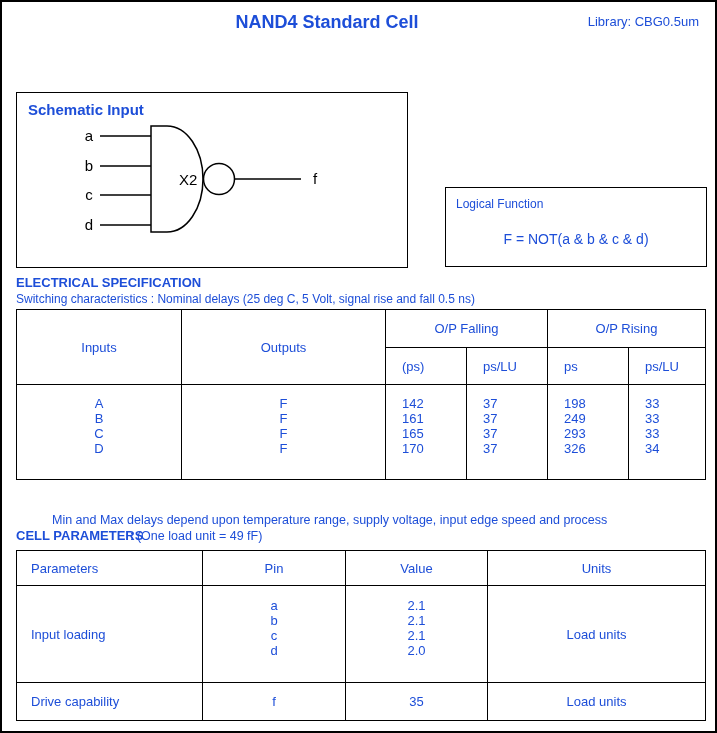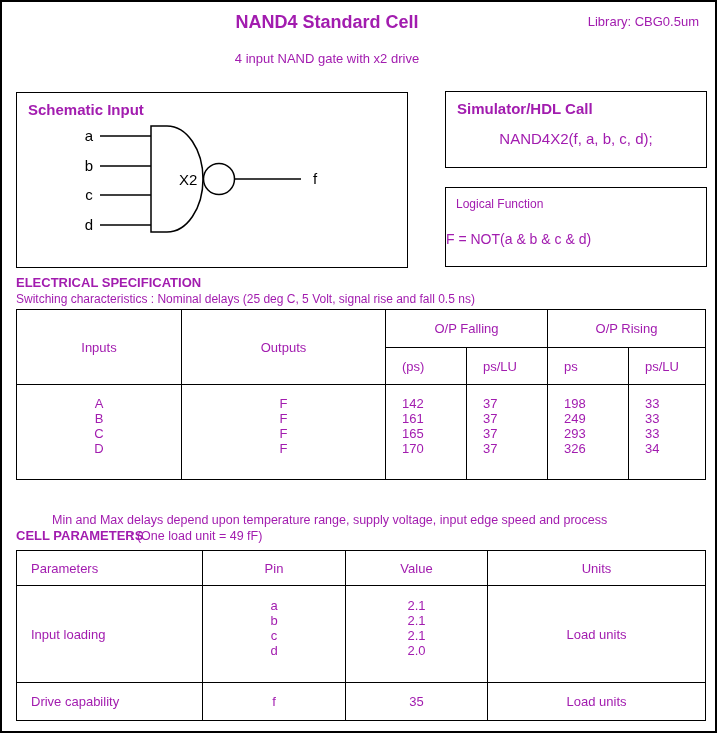--- a/index.html
+++ b/index.html
@@ -1,34 +1,34 @@
 <!DOCTYPE html>
 <html><head>
 <meta charset="utf-8">
 <style>
   html,body { margin:0; padding:0; background:#888; }
   .page {
     position:relative; width:717px; height:733px;
     background:#fff; border:2px solid #000; box-sizing:border-box;
-    font-family:"Liberation Sans","DejaVu Sans",sans-serif; color:#a21caf;
+    font-family:"Liberation Sans","DejaVu Sans",sans-serif; color:#1d4ed8;
     overflow:hidden;
   }
   .abs { position:absolute; }
   .title { top:10px; left:0; width:650px; text-align:center; font-size:18px; font-weight:bold; }
   .library { top:12px; right:16px; font-size:13px; }
   .subtitle { top:49px; left:0; width:650px; text-align:center; font-size:13px; }
 
   .box { position:absolute; border:1px solid #000; background:#fff; box-sizing:border-box; }
   .schematic-box { left:14px; top:90px; width:392px; height:176px; }
   .hdl-box { left:443px; top:89px; width:262px; height:77px; }
   .logical-box { left:443px; top:185px; width:262px; height:80px; }
   .box-heading-lg { position:absolute; left:11px; top:8px; font-size:15px; font-weight:bold; }
   .box-heading-sm { position:absolute; left:10px; top:9px; font-size:12px; font-weight:normal; }
   .hdl-call { position:absolute; top:38px; left:0; width:100%; text-align:center; font-size:15px; }
-  .logical-expr { position:absolute; top:43px; left:0; width:100%; text-align:left; font-size:14px; }
+  .logical-expr { position:absolute; top:43px; left:0; width:100%; text-align:center; font-size:14px; }
   .schematic-svg { position:absolute; left:0; top:0; }
 
   .sec-heading { font-size:13px; font-weight:bold; }
   .sec-sub { font-size:12px; white-space:pre; }
   .elec-heading { left:14px; top:273px; }
   .elec-sub { left:14px; top:290px; }
 
   table { border-collapse:collapse; table-layout:fixed; background:#fff; }
   td, th { border:1px solid #000; font-size:13px; font-weight:normal; padding:0; overflow:hidden; }
   .elec-table { left:14px; top:307px; width:689px; }
@@ -54,21 +54,20 @@
   .cp-table .ctr { text-align:center; vertical-align:middle; }
   .cp-table .stack { text-align:center; vertical-align:top; padding-top:12px; line-height:15px; }
 </style>
 </head>
 <body>
 
 <div class="page">
 
   <div class="abs title">NAND4 Standard Cell</div>
   <div class="abs library">Library: CBG0.5um</div>
-  <div class="abs subtitle">4 input NAND gate with x2 drive</div>
 
   <div class="box schematic-box">
     <div class="box-heading-lg">Schematic Input</div>
     <svg class="schematic-svg" width="390" height="174" viewBox="0 0 390 174">
       <g fill="none" stroke="#000" stroke-width="1.5">
         <line x1="83" y1="43" x2="134" y2="43"></line>
         <line x1="83" y1="73" x2="134" y2="73"></line>
         <line x1="83" y1="102" x2="134" y2="102"></line>
         <line x1="83" y1="132" x2="134" y2="132"></line>
         <path d="M134,33 L150,33 A36,53 0 0 1 150,139 L134,139 Z"></path>
@@ -79,24 +78,20 @@
         <text x="72" y="48" text-anchor="middle">a</text>
         <text x="72" y="78" text-anchor="middle">b</text>
         <text x="72" y="107" text-anchor="middle">c</text>
         <text x="72" y="137" text-anchor="middle">d</text>
         <text x="162" y="92">X2</text>
         <text x="296" y="91">f</text>
       </g>
     </svg>
   </div>
 
-  <div class="box hdl-box">
-    <div class="box-heading-lg">Simulator/HDL Call</div>
-    <div class="hdl-call">NAND4X2(f, a, b, c, d);</div>
-  </div>
 
   <div class="box logical-box">
     <div class="box-heading-sm">Logical Function</div>
     <div class="logical-expr">F = NOT(a &amp; b &amp; c &amp; d)</div>
   </div>
 
   <div class="abs sec-heading elec-heading">ELECTRICAL SPECIFICATION</div>
   <div class="abs sec-sub elec-sub">Switching characteristics : Nominal delays (25 deg C, 5 Volt, signal rise and fall 0.5 ns)</div>
 
   <table class="abs elec-table">

